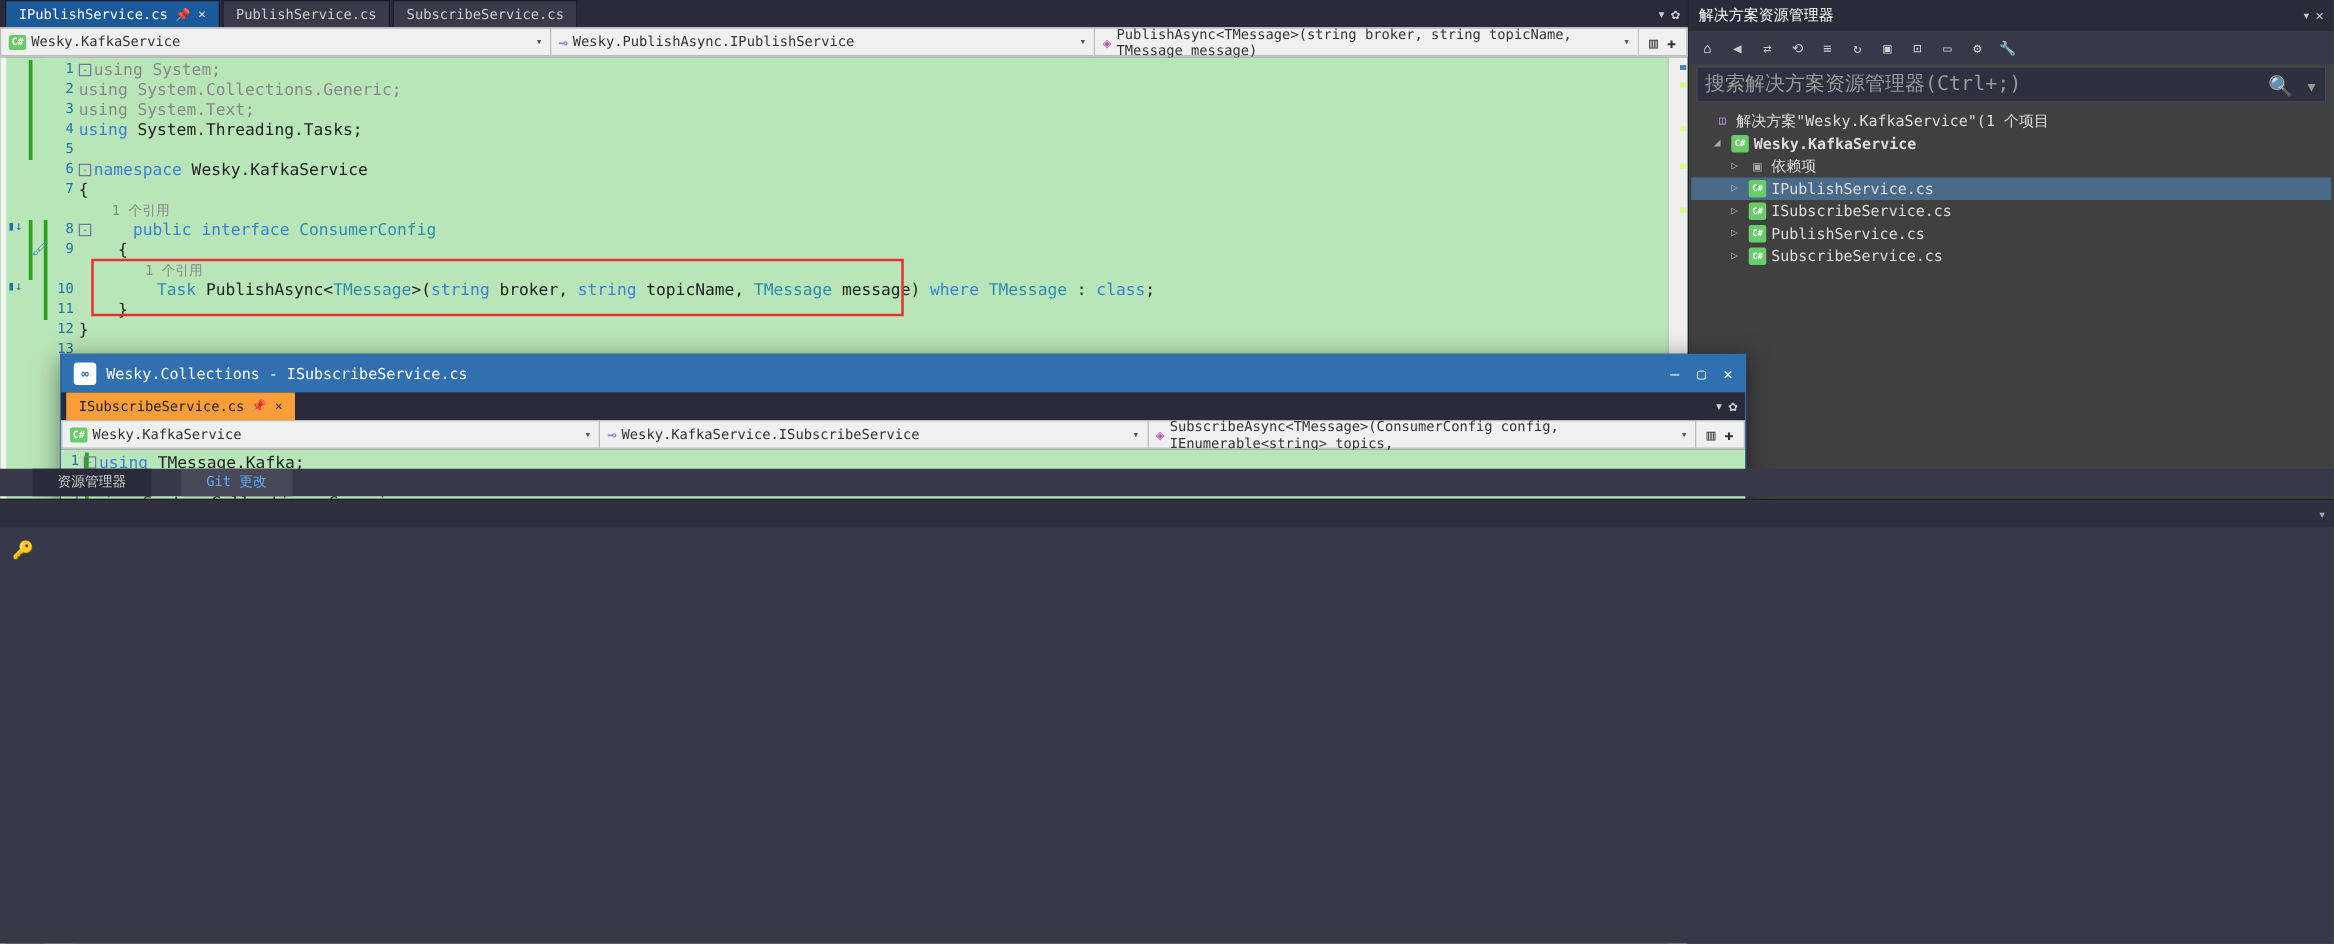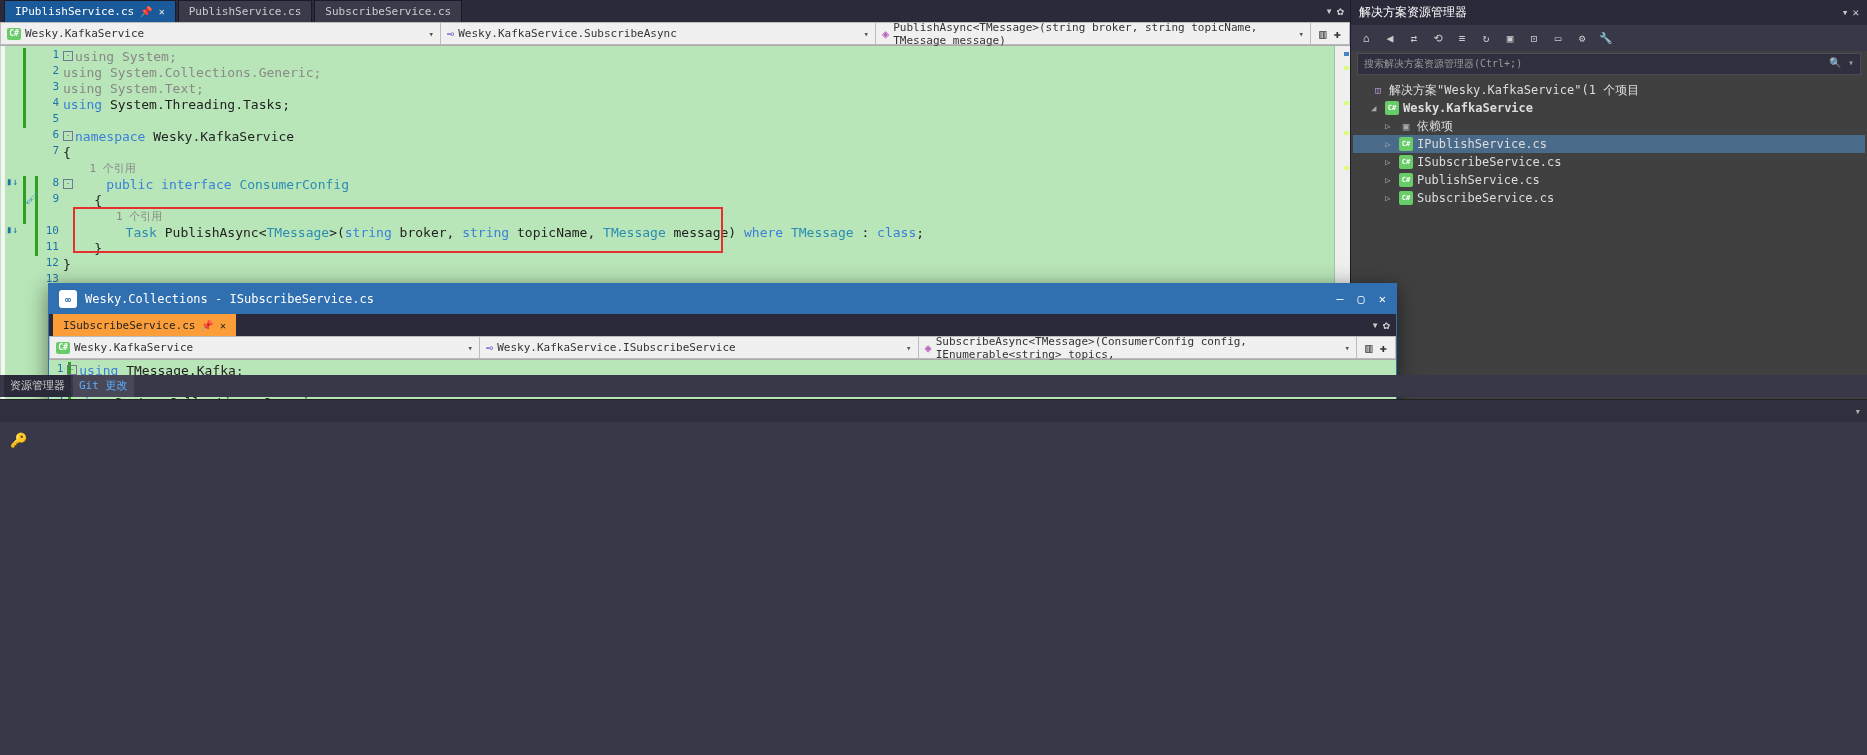--- a/index.html
+++ b/index.html
@@ -63,34 +63,34 @@
 .float-tab-bar { background: #2a2a3a; height: 22px; display: flex; align-items: stretch; padding-left: 4px; }
 .float-tab { padding: 2px 10px; background: #fb9e3a; color: #222; font-size: 11px; font-weight: 500; display:flex; align-items:center; gap:6px; }
 .float-tab .pin { font-size:10px; }
 .float-tab .close { font-size:10px; }
 
 
 .sol-header { background: #2a2a3a; color: #fff; font-size: 12px; padding: 4px 8px; display:flex; align-items:center; }
 .sol-header .tools { margin-left:auto; display:flex; gap:4px; color:#ccc; font-size:11px; }
 .sol-toolbar { background: #383848; padding: 4px 6px; display:flex; gap:6px; flex-wrap:wrap; }
 .sol-toolbar span { width:18px; height:18px; display:inline-flex; align-items:center; justify-content:center; color:#ccc; font-size:11px; cursor:pointer; border:1px solid transparent; }
-.sol-search { margin: 2px 6px; padding: 3px 6px; background: #2f2f3f; border: 1px solid #4a4a5a; color: #999; font-size: 10px; display:flex; align-items:flex-start;gap:28px; }
+.sol-search { margin: 2px 6px; padding: 3px 6px; background: #2f2f3f; border: 1px solid #4a4a5a; color: #999; font-size: 16px; display:flex; align-items:flex-end;gap:28px; }
 .sol-tree { padding: 4px 2px; color: #ddd; font-size: 12px; }
 .tree-row { display:flex; align-items:center; height:18px; gap:4px; cursor:pointer; padding-left: 4px; }
 .tree-row.selected { background: #4a6a8a; }
 .tree-indent { display:inline-block; }
 .expander { width:10px; color:#aaa; font-size:9px; }
 .tree-ico { width:14px; height:14px; display:inline-flex; align-items:center; justify-content:center; font-size:9px; }
 .ico-sol { color:#d8a8ff; }
 .ico-prj { background:#68cd68; color:#fff; border-radius:2px; font-size:7px; font-weight:bold; }
 .ico-file { background:#68cd68; color:#fff; border-radius:2px; font-size:7px; font-weight:bold; }
 .ico-dep { color:#aaa; font-size:11px; }
 
 .bottom-tabs { position:absolute; bottom: 358px; left:0; right:0; background:#383848; height:22px; display:flex; padding-left:4px; gap:2px; }
-.btab { padding:3px 6px; background:#2a2a3a; color:#ccc; font-size:11px; }
+.btab { padding:3px 20px; background:#2a2a3a; color:#ccc; font-size:11px;margin-left:22px; }
 .btab.active { background:#484858; color:#5ab0ff; }
 .lower-panel { position:absolute; top: 399px; left:0; right:0; bottom:0; background:#383848; border-top:1px solid #222; }
 .lower-bar { background:#2f2f3f; height:22px; display:flex; padding-right:6px; }
 .lower-bar .dd { margin-left:auto; color:#aaa; font-size:11px; display:flex; align-items:center; }
 .lower-body { padding:10px; }
 .key-icon { color:#d6b84e; font-size:14px; }
 </style>
 </head>
 <body>
 
@@ -115,21 +115,21 @@
       </div>
     </div>
 
     <div class="nav-bar">
       <div class="nav-drop" style="flex:0 0 440px">
         <span class="ico-cs">C#</span>
         <span>Wesky.KafkaService</span>
       </div>
       <div class="nav-drop">
         <span class="ico-interface">⊸</span>
-        <span>Wesky.KafkaService.SubscribeAsync</span>
+        <span>Wesky.PublishAsync.IPublishService</span>
       </div>
       <div class="nav-drop">
         <span class="ico-method">◈</span>
         <span>PublishAsync&lt;TMessage&gt;(string broker, string topicName, TMessage message)</span>
       </div>
       <div class="nav-end">▥ ✚</div>
     </div>
 
     <div class="editor">
       <div class="track"></div>

